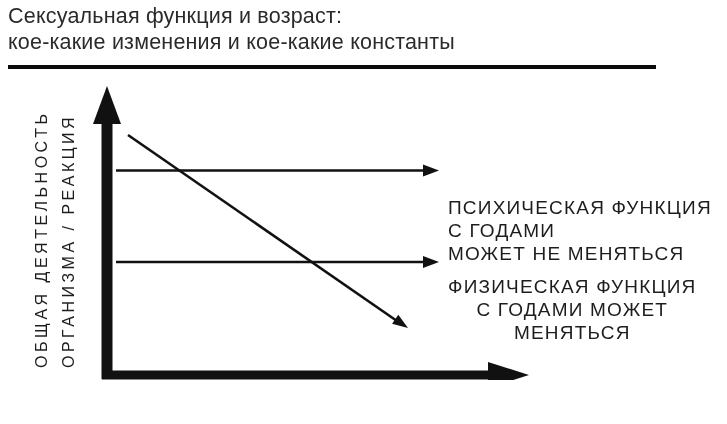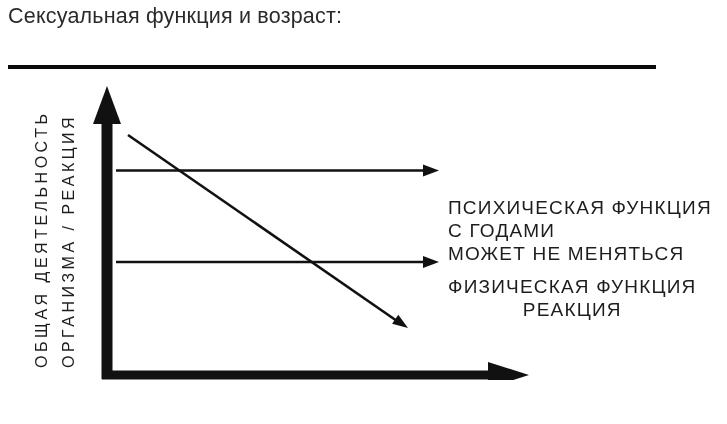--- a/index.html
+++ b/index.html
@@ -77,20 +77,21 @@
   .annotation-psy { left: 448px; top: 176px; margin-top: 20px; }
   .annotation-phy { left: 448px; top: 275px; text-align: center; }
 </style>
 </head>
 <body>
 
 <div class="page">
 
   <div class="title">
     <div>Сексуальная функция и возраст:</div>
+    <div>кое-какие изменения и кое-какие константы</div>
   </div>
 
   <div class="title-rule"></div>
 
   <svg class="diagram-svg" width="727" height="424" viewBox="0 0 727 424">
 
     <line x1="107" y1="120" x2="107" y2="379" stroke="#111111" stroke-width="11"></line>
     <polygon points="107,86 93,124 121,124" fill="#111111"></polygon>
 
     <line x1="102" y1="375" x2="495" y2="375" stroke="#111111" stroke-width="9"></line>
@@ -114,16 +115,17 @@
   <div class="x-axis-label">ВОЗРАСТ</div>
 
   <div class="annotation annotation-psy">
     <div>ПСИХИЧЕСКАЯ ФУНКЦИЯ</div>
     <div>С ГОДАМИ</div>
     <div>МОЖЕТ НЕ МЕНЯТЬСЯ</div>
   </div>
 
   <div class="annotation annotation-phy">
     <div>ФИЗИЧЕСКАЯ ФУНКЦИЯ</div>
-    <div>РЕАКЦИЯ</div>
+    <div>С ГОДАМИ МОЖЕТ</div>
+    <div>МЕНЯТЬСЯ</div>
   </div>
 
 </div>
 
 </body></html>

